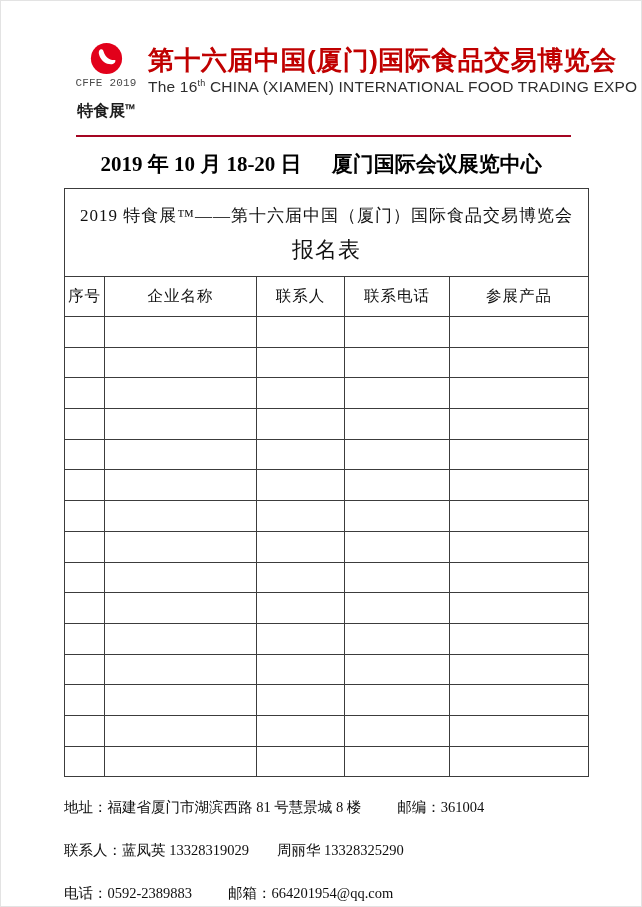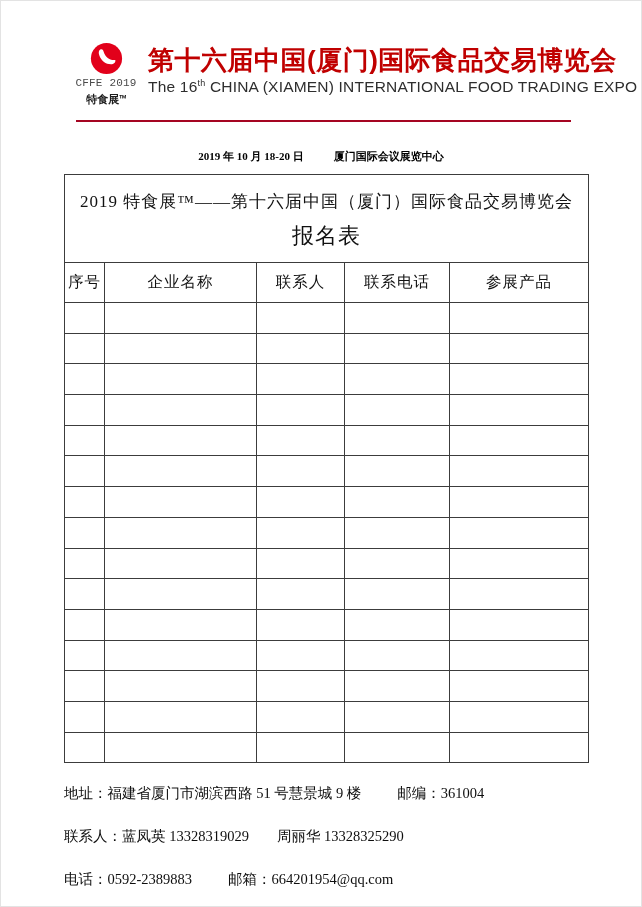--- a/index.html
+++ b/index.html
@@ -20,21 +20,21 @@
     width:524px;
   }
   .logo-block{
     width:84px;
     display:flex;flex-direction:column;align-items:center;
     font-family:Liberation Mono, monospace;
     flex:0 0 auto;
   }
   .logo-circle{width:33px;height:33px;display:block;}
   .logo-line1{font-size:11px;color:#4a4a4a;margin-top:2px;letter-spacing:0.2px;white-space:nowrap;}
-  .logo-line2{font-size:11px;color:#1c1c1c;font-weight:bold;margin-top:3px;white-space:nowrap;}
+  .logo-line2{font-size:16px;color:#1c1c1c;font-weight:bold;margin-top:12px;white-space:nowrap;}
   .title-block{
     flex:1 1 auto;
     padding-top:4px;
   }
   .title-cn{
     font-family:"Liberation Sans","DejaVu Sans",sans-serif;
     font-weight:bold;
     font-size:26px;
     line-height:28px;
     color:#c00000;
@@ -51,24 +51,24 @@
     text-align:right;
   }
   .title-en sup{font-size:9px;}
   .red-rule{
     margin:13px 0 0 75px;
     width:495px;height:2px;
     background:#a50522;
   }
   
   .date-line{
-    margin-top:27px;
+    margin-top:13px;
     text-align:center;
     font-weight:bold;
-    font-size:11px;
+    font-size:21px;
     color:#000000;
     white-space:nowrap;
   }
   .date-line .venue{margin-left:30px;}
   
   table.reg-table{
     margin:10px 0 4px 63px;
     width:524px;
     border-collapse:collapse;
     table-layout:fixed;
@@ -265,21 +265,21 @@
           <td></td>
           <td></td>
           <td></td>
           <td></td>
         </tr>
       </tbody>
   </table>
 
   <footer class="doc-footer">
     <div class="footer-line">
-      <span>地址：福建省厦门市湖滨西路 51 号慧景城 9 楼</span>
+      <span>地址：福建省厦门市湖滨西路 81 号慧景城 8 楼</span>
       <span class="seg-right">邮编：361004</span>
     </div>
     <div class="footer-line gap-small">
       <span>联系人：蓝凤英 13328319029</span>
       <span class="seg-right">周丽华 13328325290</span>
     </div>
     <div class="footer-line">
       <span>电话：0592-2389883</span>
       <span class="seg-right">邮箱：664201954@qq.com</span>
     </div>

